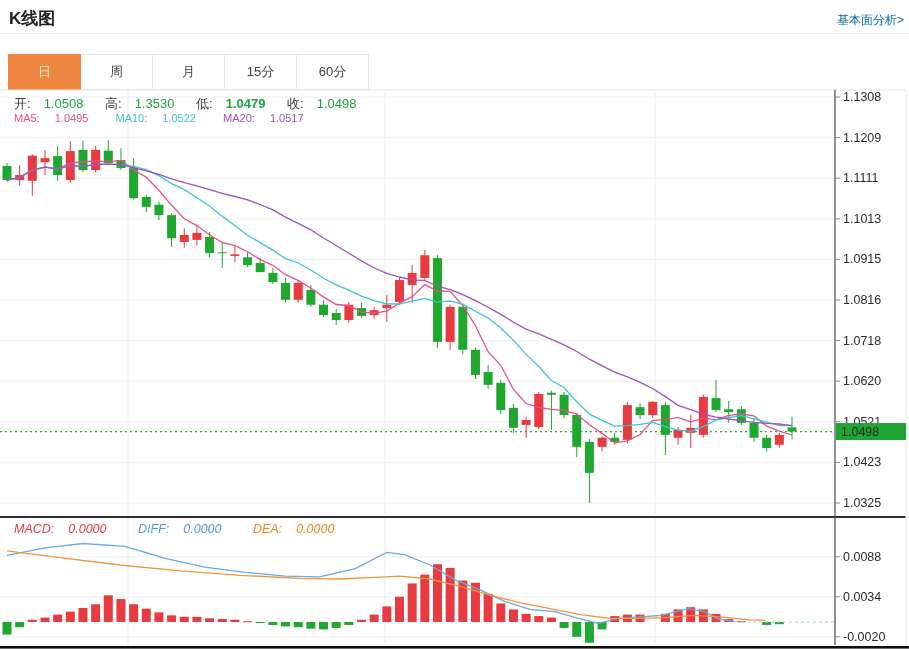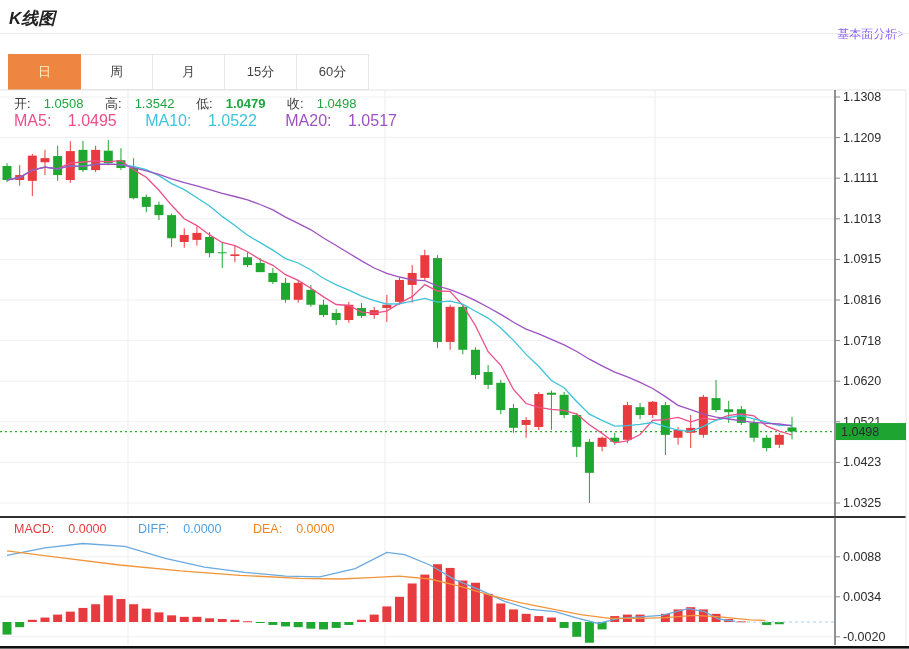--- a/index.html
+++ b/index.html
@@ -1,31 +1,31 @@
 <!DOCTYPE html>
 <html><head>
 <meta charset="utf-8">
 <style>
   html,body{margin:0;padding:0;background:#fff;}
   #app{position:relative;width:909px;height:649px;background:#fff;overflow:hidden;
        font-family:"Liberation Sans",sans-serif;-webkit-font-smoothing:antialiased;}
-  .page-title{position:absolute;left:9px;top:7px;font-size:17px;font-weight:bold;color:#222;font-style:italic;}
-  .hdr-link{position:absolute;right:5px;top:26px;font-size:12px;color:#8b5cf6;cursor:pointer;text-decoration:none;font-family:Liberation Serif, serif;}
+  .page-title{position:absolute;left:9px;top:7px;font-size:17px;font-weight:bold;color:#222;}
+  .hdr-link{position:absolute;right:5px;top:12px;font-size:12px;color:#0369a1;cursor:pointer;text-decoration:none;}
   .hdr-line{position:absolute;left:0;top:33px;width:909px;height:0;border-top:1px solid #ececec;}
   .tabs{position:absolute;left:8px;top:54px;display:flex;}
   .tab{width:71px;height:34px;line-height:34px;text-align:center;font-size:13px;color:#444;
        background:#fff;border:1px solid #e7e7e7;margin-left:-1px;cursor:pointer;position:relative;}
   .tab:first-child{margin-left:0;}
   .tab.active{background:#ee8540;border-color:#ee8540;color:#faf0c8;z-index:1;}
   .legend1{position:absolute;left:14px;top:95px;font-size:13px;z-index:3;white-space:nowrap;}
   .legend1 .lbl{color:#3c3c3c;}
   .legend1 .val{margin-left:13px;margin-right:18px;}
-  .legend2{position:absolute;left:14px;top:112px;font-size:16px;z-index:3;white-space:nowrap;}
+  .legend2{position:absolute;left:14px;top:112px;font-size:11px;z-index:3;white-space:nowrap;}
   .legend2 span{margin-right:12px;}
-  .legend3{position:absolute;left:14px;top:522px;font-size:12.5px;z-index:3;white-space:nowrap;}
+  .legend3{position:absolute;left:14px;top:522px;font-size:12.5px;z-index:3;white-space:nowrap;font-style:italic;}
   .legend3 span{margin-right:14px;}
   #chart-svg{position:absolute;left:0;top:0;z-index:1;}
   svg text{font-family:"Liberation Sans",sans-serif;font-size:12.5px;fill:#2b2b2b;}
 </style>
 </head>
 <body>
 
 <div id="app">
   <div class="page-title">K线图</div>
   <a class="hdr-link">基本面分析&gt;</a>
@@ -303,21 +303,21 @@
         <text x="843" y="640.8148148148148">-0.0020</text>
       </g>
       <g>
         <rect x="836" y="423.047304170905" width="70" height="17" fill="#1ea431"></rect>
         <text x="841" y="435.747304170905" fill="#fff">1.0498</text>
       </g>
     </svg>
 
   <div class="legend1">
     <span class="lbl">开:</span><span class="val" style="color: rgb(30, 165, 62);">1.0508</span>
-    <span class="lbl">高:</span><span class="val" style="color: rgb(30, 165, 62);">1.3542</span>
+    <span class="lbl">高:</span><span class="val" style="color: rgb(30, 165, 62);">1.3530</span>
     <span class="lbl">低:</span><span class="val" style="color: rgb(30, 165, 62); font-weight: bold;">1.0479</span>
     <span class="lbl">收:</span><span class="val" style="color: rgb(30, 165, 62);">1.0498</span>
   </div>
   <div class="legend2">
     <span style="color: rgb(236, 79, 136);"><span>MA5:</span> <span>1.0495</span></span>
     <span style="color: rgb(63, 195, 216);"><span>MA10:</span> <span>1.0522</span></span>
     <span style="color: rgb(158, 82, 192);"><span>MA20:</span> <span>1.0517</span></span>
   </div>
   <div class="legend3">
     <span style="color: rgb(232, 57, 61);"><span>MACD:</span><span>0.0000</span></span>

